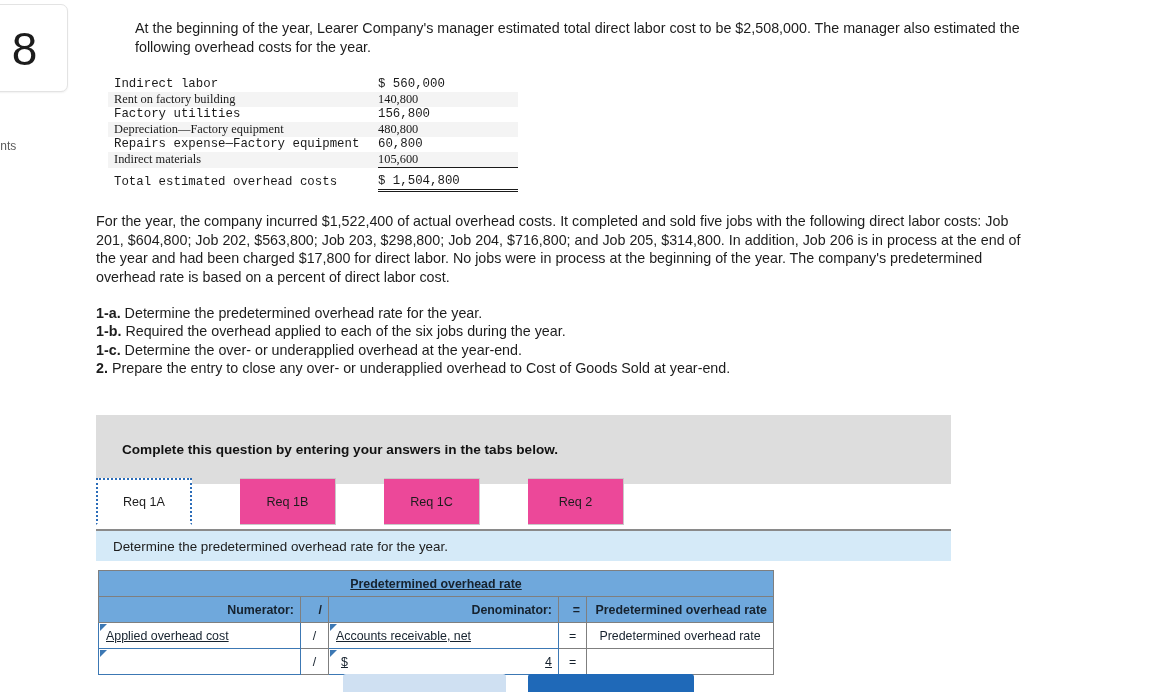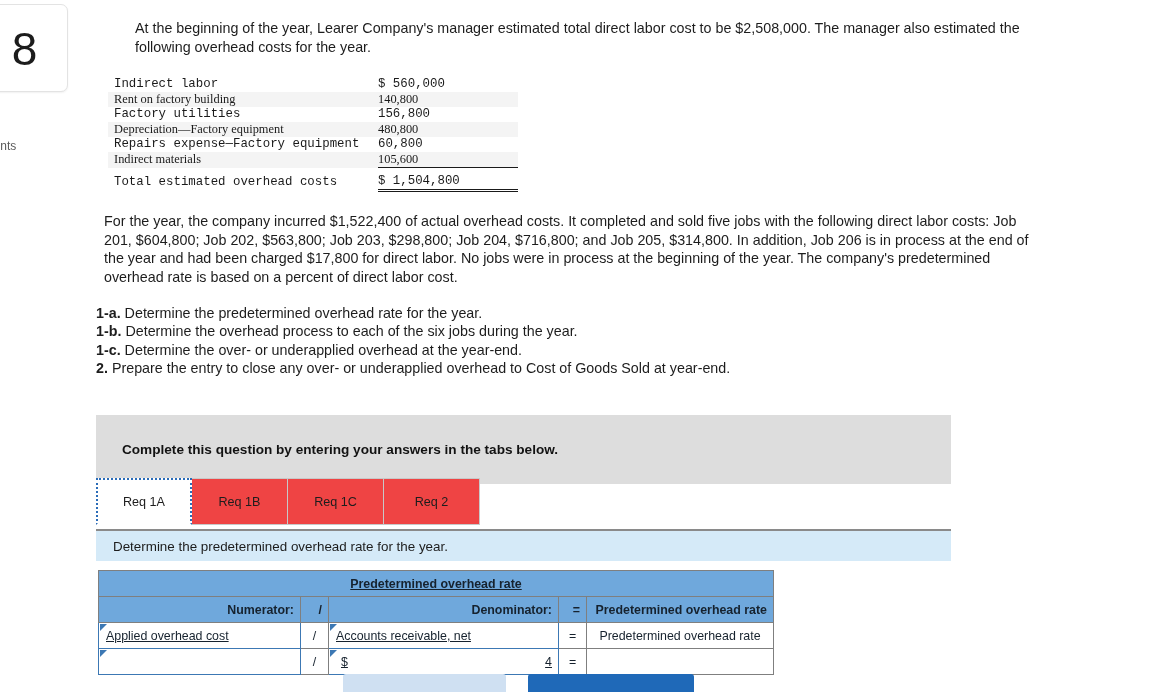--- a/index.html
+++ b/index.html
@@ -75,21 +75,21 @@
   .ohtable td.lbl { padding-left: 6px; }
   .ohtable td.amt { padding-right: 5px; width: 140px; margin-top: 29px; }
   .ohtable tr.ruled td.amt { border-bottom: 1px solid #1a1a1a; }
   .ohtable tr.totalrow td { padding-top: 6px; height: 21px; }
   .ohtable tr.totalrow td.amt {
     border-bottom: 3px double #1a1a1a;
   }
 
   
   .bodytext {
-    position: absolute; left: 8px; top: 212px;
+    position: absolute; left: 0; top: 212px;
     width: 942px;
     font-size: 14.3px;
     line-height: 18.6px;
     color: #1d1d1d;
   }
 
   
   .required {
     position: absolute; left: 0; top: 304px;
     width: 900px;
@@ -112,27 +112,28 @@
     font-weight: 700;
     color: #121212;
   }
 
   
   .tabrow {
     position: absolute; left: 0; top: 478px;
     height: 47px;
     display: flex;
     align-items: stretch;
+    gap: 48px;
   }
   .tab {
     width: 96px;
     display: flex; align-items: center; justify-content: center;
     font-size: 12.6px;
     color: #1d1d1d;
-    background: #ef4444;
+    background: #ec4899;
     border: 1px solid #c8c8c8;
     border-left: none;
     cursor: pointer;
     user-select: none;
   }
   .tab:first-child { border-left: 1px solid #c8c8c8; }
   .tab.active {
     background: #ffffff;
     border: 2px dotted #2b6cb8;
     border-bottom-color: #ffffff;
@@ -279,21 +280,21 @@
             <td class="amt">$ 1,504,800</td>
           </tr>
         </tbody>
     </table>
 
     <div class="bodytext">For the year, the company incurred $1,522,400 of actual overhead costs. It completed and sold five jobs with the following direct labor costs: Job 201, $604,800; Job 202, $563,800; Job 203, $298,800; Job 204, $716,800; and Job 205, $314,800. In addition, Job 206 is in process at the end of the year and had been charged $17,800 for direct labor. No jobs were in process at the beginning of the year. The company's predetermined overhead rate is based on a percent of direct labor cost.</div>
 
     <div class="required">
       <div id="required-items">
           <div><b>1-a.</b><span> Determine the predetermined overhead rate for the year.</span></div>
-          <div><b>1-b.</b><span> Determine the overhead process to each of the six jobs during the year.</span></div>
+          <div><b>1-b.</b><span> Required the overhead applied to each of the six jobs during the year.</span></div>
           <div><b>1-c.</b><span> Determine the over- or underapplied overhead at the year-end.</span></div>
           <div><b>2.</b><span> Prepare the entry to close any over- or underapplied overhead to Cost of Goods Sold at year-end.</span></div>
         </div>
     </div>
 
     <div class="graybanner">
       <span>Complete this question by entering your answers in the tabs below.</span>
     </div>
 
     <div class="tabrow" id="tabrow">

